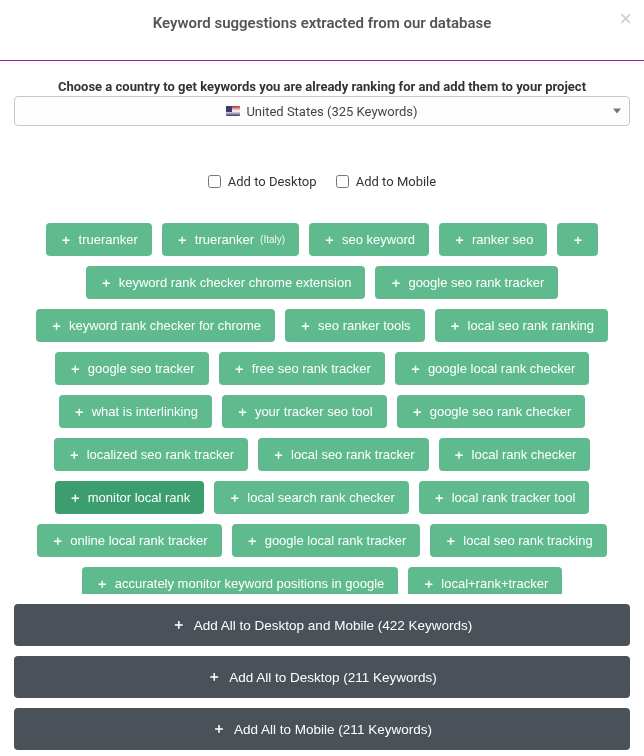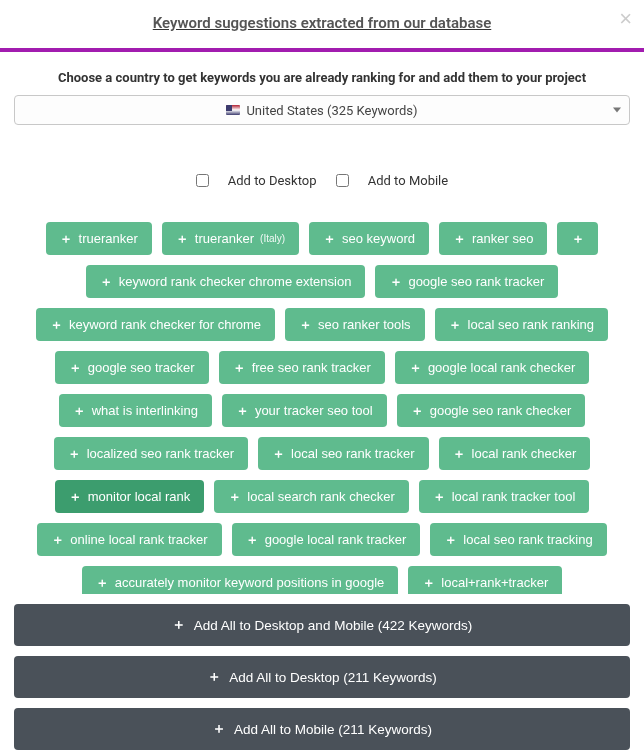--- a/index.html
+++ b/index.html
@@ -6,24 +6,23 @@
   body {
     font-family: -apple-system, BlinkMacSystemFont, "Segoe UI", Roboto, Helvetica, Arial, sans-serif;
     background: #ffffff;
     width: 644px;
     height: 756px;
     overflow: hidden;
     color: #333;
   }
   .modal-header {
     position: relative;
-    padding: 14px 10px 16px;
-    border-bottom: 4px solid #a21caf;
+    padding: 14px 10px 28px;
+    border-bottom: 1px solid #a21caf;
     text-align: center;
-    text-decoration: underline;
   }
   .modal-title {
     font-size: 15px;
     font-weight: 600;
     color: #555;
   }
   .close-btn {
     position: absolute;
     right: 12px;
     top: 8px;
@@ -35,21 +34,21 @@
     cursor: pointer;
   }
   .modal-body {
     padding: 18px 12px 10px;
   }
   .instruction {
     text-align: center;
     font-size: 13px;
     font-weight: 700;
     color: #333;
-    margin-bottom: 10px;
+    margin-bottom: 2px;
   }
   .country-select {
     position: relative;
     width: calc(100% - 4px);
     margin: 0 auto 48px;
     border: 1px solid #c8c8c8;
     border-radius: 4px;
     background: #fdfdfd;
     height: 30px;
     display: flex;
@@ -78,21 +77,21 @@
     border-left: 4px solid transparent;
     border-right: 4px solid transparent;
     border-top: 5px solid #777;
   }
   .checkbox-row {
     text-align: center;
     margin-bottom: 32px;
     font-size: 13px;
     color: #333;
   }
-  .checkbox-row label { margin: 0 8px; cursor: pointer; display: inline-flex; align-items: center; gap: 19px; }
+  .checkbox-row label { margin: 0 8px; cursor: pointer; display: inline-flex; align-items: center; gap: 7px; }
   .checkbox-row input { cursor: pointer; }
   .pill-area {
     display: flex;
     flex-wrap: wrap;
     justify-content: center;
     gap: 10px;
     padding: 0 6px;
   }
   .pill {
     background: #5fbb8e;

